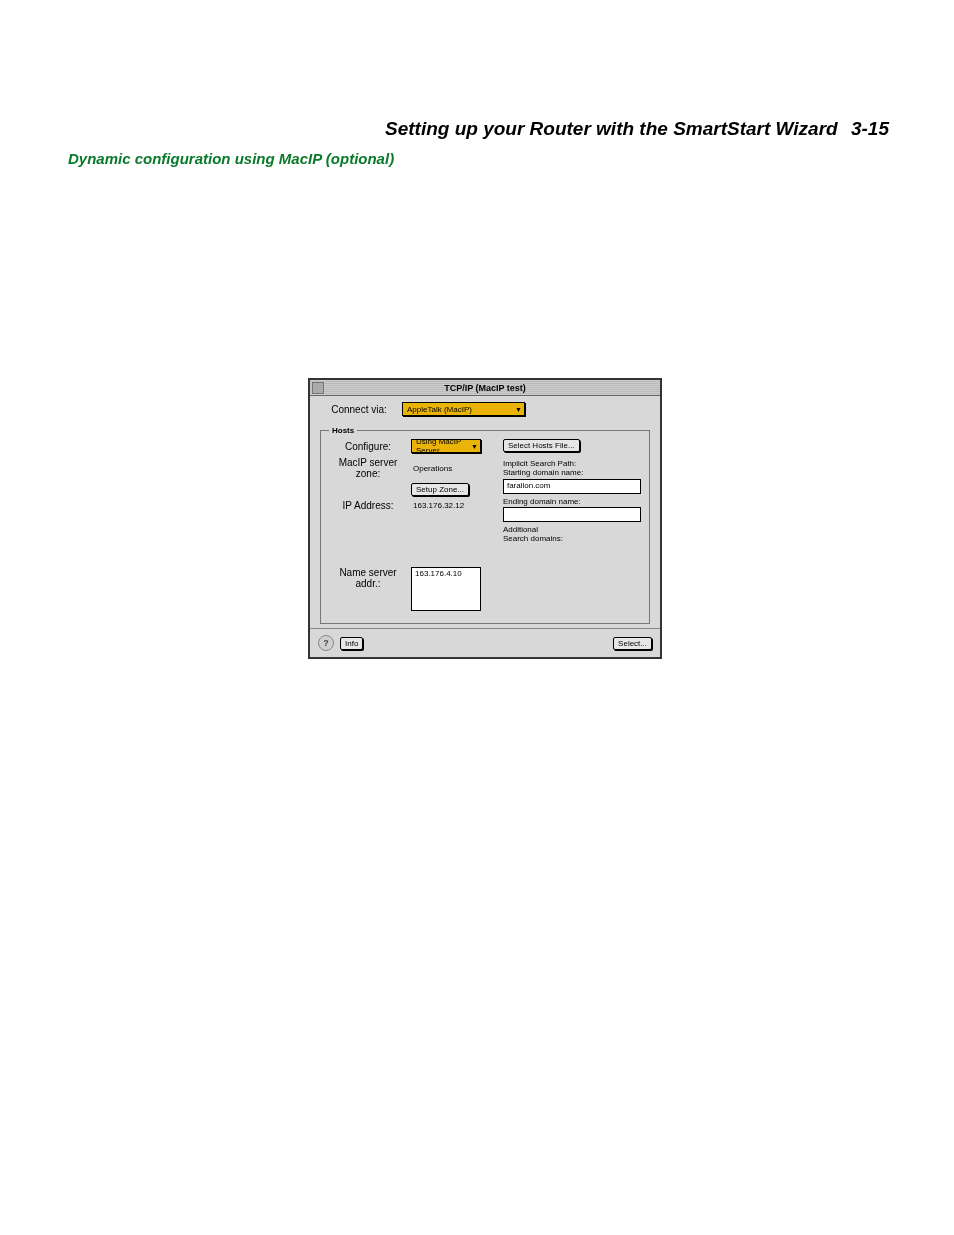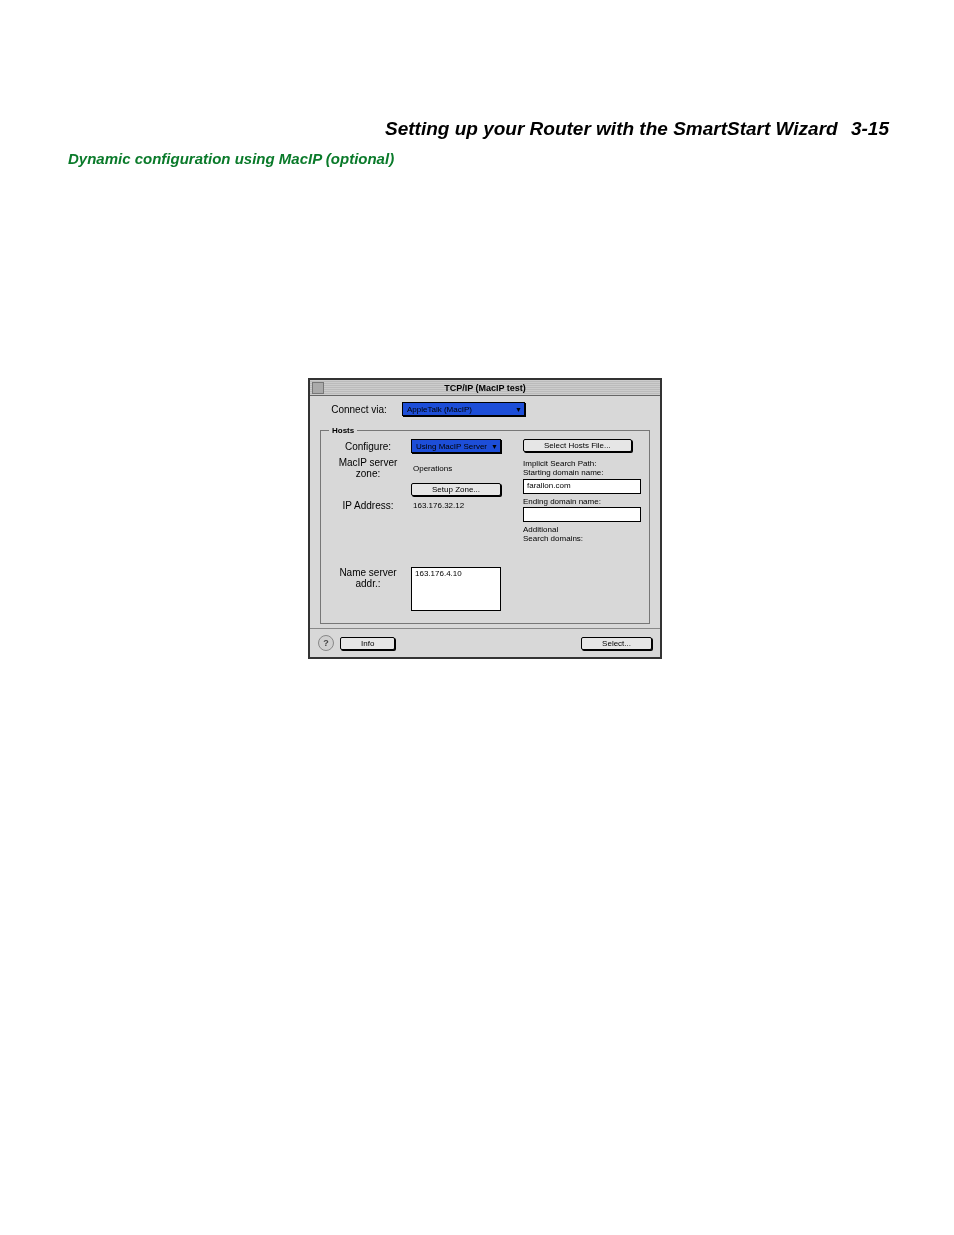--- a/index.html
+++ b/index.html
@@ -85,21 +85,21 @@
     align-items: center;
     margin-bottom: 4px;
   }
   .lbl {
     width: 78px;
     text-align: center;
     font-size: 10px;
     padding-right: 4px;
   }
   .select {
-    background: #1d4ed8;
+    background: #eab308;
     border: 1px solid #000;
     height: 12px;
     display: flex;
     align-items: center;
     justify-content: space-between;
     font-size: 8px;
     padding: 0 2px 0 4px;
     box-shadow: 1px 1px 0 #000;
     flex: 1;
     max-width: 115px;
@@ -111,21 +111,21 @@
     display: flex;
     gap: 22px;
   }
   .colL { flex: 1.1; }
   .colR { flex: 1; }
   .btn {
     display: inline-block;
     background: #e6e6e6;
     border: 1px solid #000;
     box-shadow: 1px 1px 0 #000;
-    padding: 1px 20px;
+    padding: 1px 4px;
     font-size: 8px;
     border-radius: 2px;
     white-space: nowrap;
   }
   .textval {
     font-size: 8px;
     margin-left: 2px;
   }
   .input {
     background: #fff;

